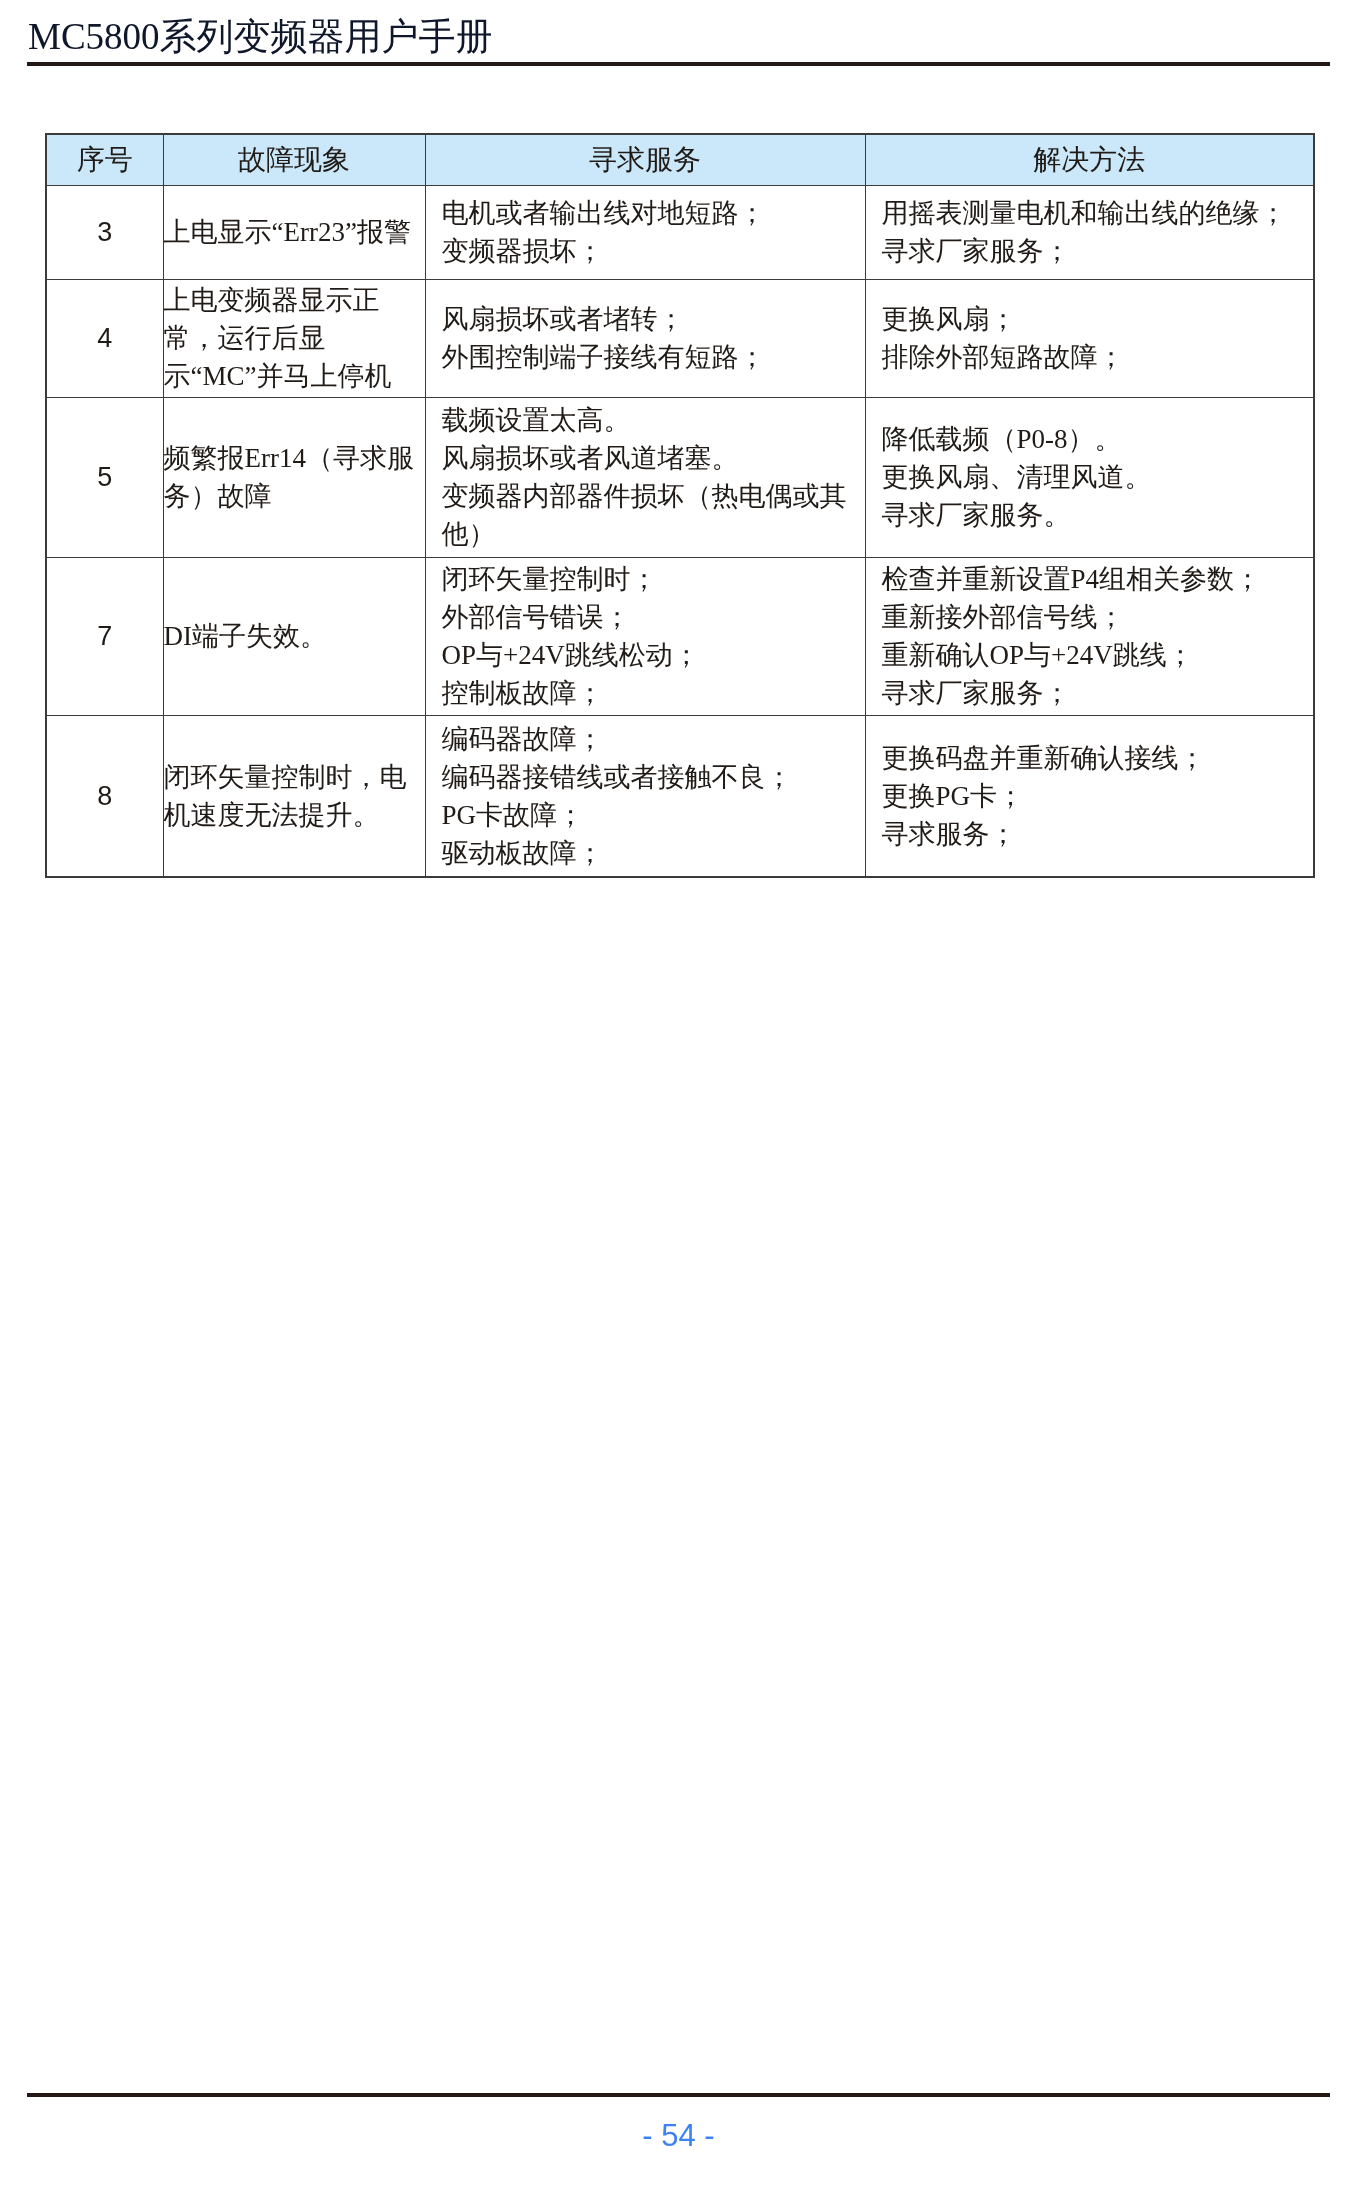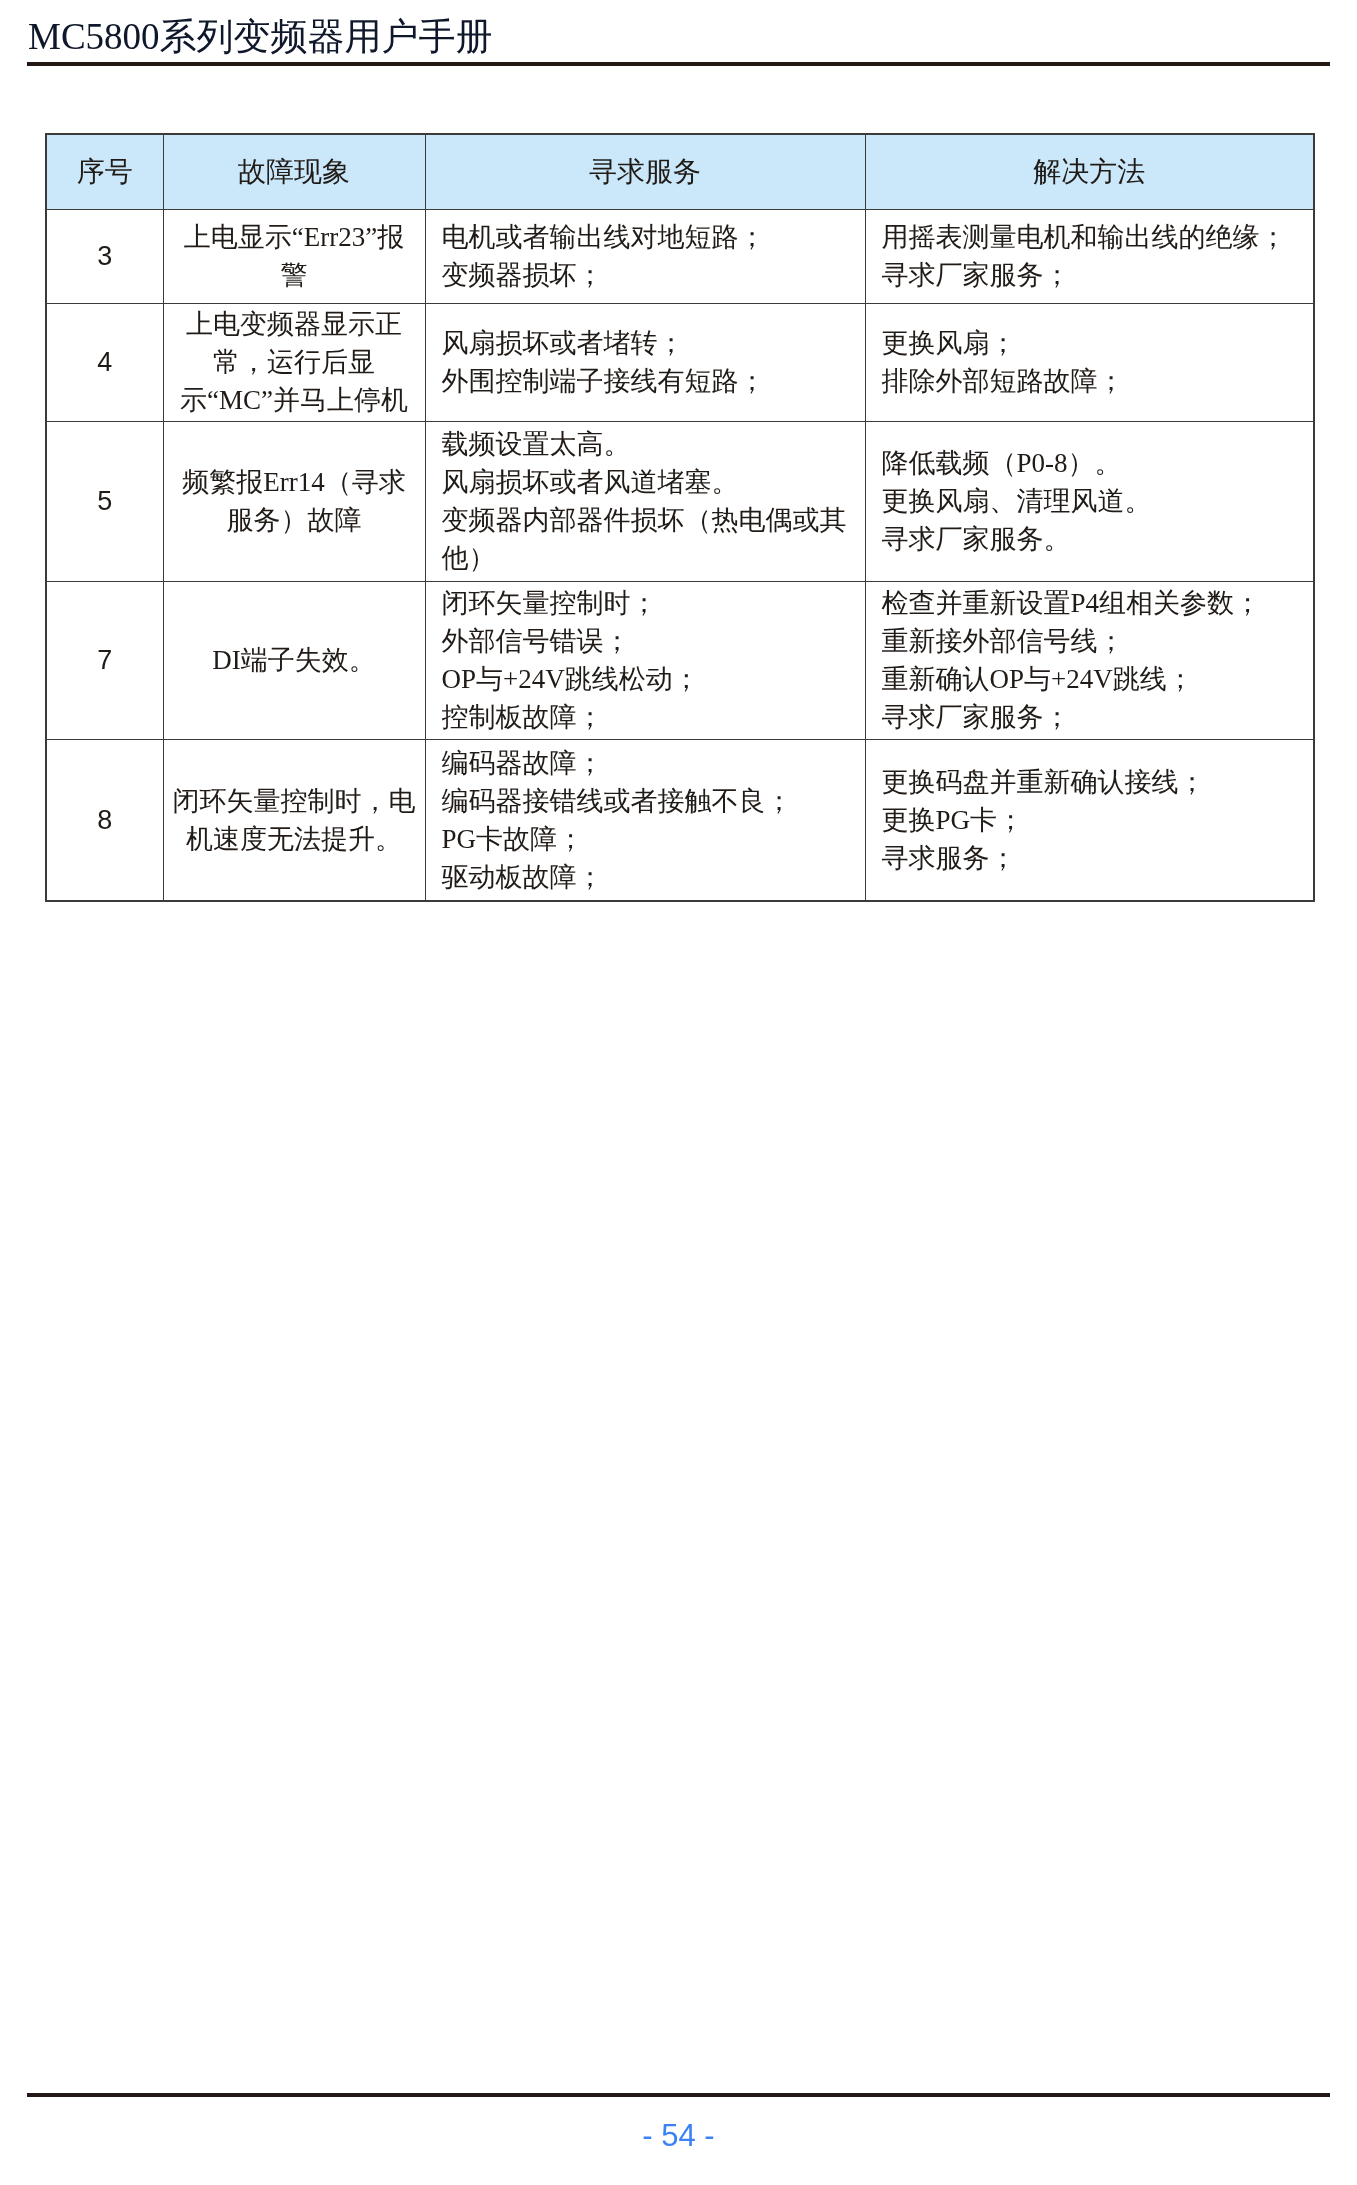--- a/index.html
+++ b/index.html
@@ -30,36 +30,36 @@
     border-collapse:collapse;table-layout:fixed;
     border:2.5px solid var(--table-border);
   }
   .fault-table th,.fault-table td{
     border:1.5px solid var(--table-border);
     font-weight:normal;
     font-size:27px;line-height:38px;
     vertical-align:middle;
     overflow:hidden;
   }
-  .fault-table thead tr{height:75px;}
+  .fault-table thead tr{height:51px;}
   .fault-table thead th{
     background:var(--header-row-bg);
     text-align:center;font-size:28px;
   }
   .fault-table tbody tr.r0{height:94px;}
   .fault-table tbody tr.r1{height:118px;}
   .fault-table tbody tr.r2{height:160px;}
   .fault-table tbody tr.r3{height:158px;}
   .fault-table tbody tr.r4{height:162px;}
   .c-no{
     text-align:center;
     font-family:"Liberation Sans","DejaVu Sans",sans-serif;
     font-size:28px;
   }
-  .c-ph{text-align:center;padding:0 8px;}
+  .c-ph{padding:0 0;}
   .c-ca,.c-so{
     text-align:left;padding:2px 10px 2px 16px;
     white-space:pre-line;
   }
   .footer-rule{
     position:absolute;left:27px;top:2093px;width:1303px;height:4px;
     background:var(--rule);
   }
   .page-number{
     position:absolute;left:0;top:2118px;width:1357px;

